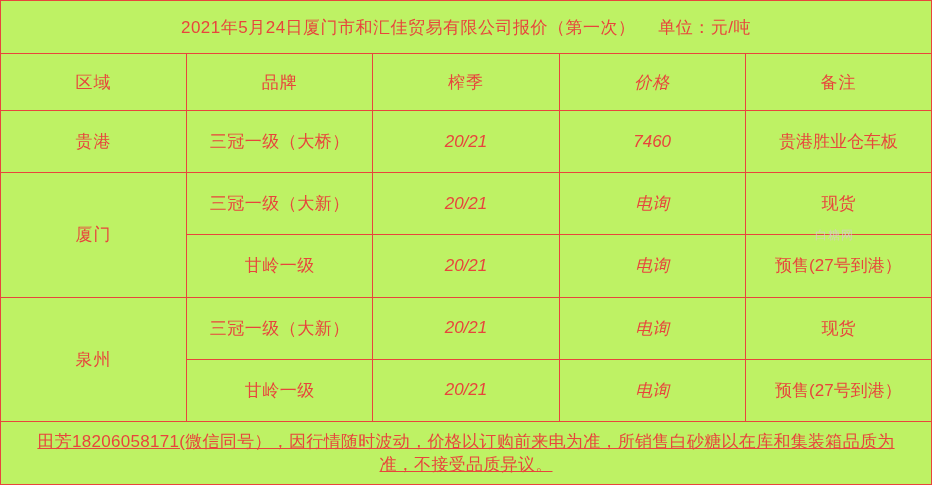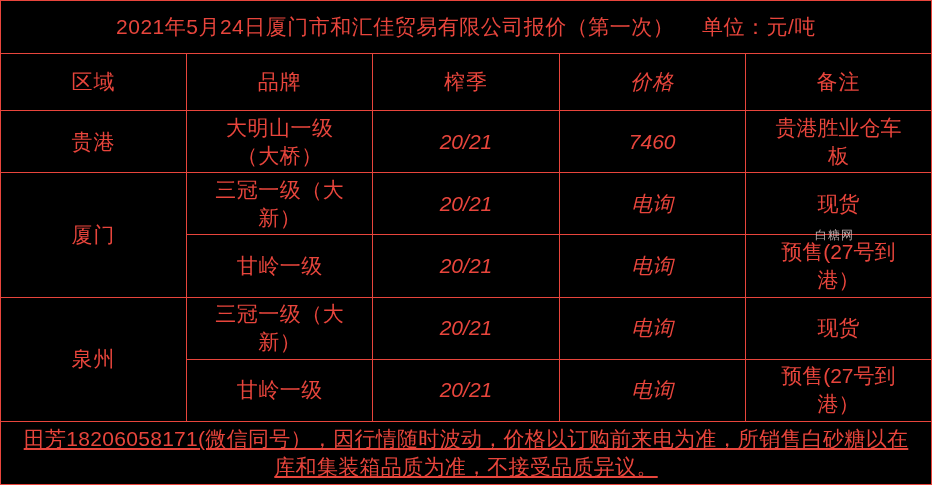--- a/index.html
+++ b/index.html
@@ -23,23 +23,23 @@
     border-collapse: collapse;
     table-layout: fixed;
     width: 932px;
     height: 485px;
   }
   table.price-table td {
     border: 1px solid #e8453c;
     text-align: center;
     vertical-align: middle;
     color: #e8453c;
-    font-size: 21px;
+    font-size: 17px;
     padding: 2px 20px;
-    background: #000000;
+    background: #bef264;
   }
   td.title-cell {
     background: #ddf3dd;
     color: #1a1a1a;
     font-size: 15px;
     height: 48px;
     letter-spacing: 0.5px;
   }
   td.header-cell {
     background: #fcd5d5;
@@ -97,21 +97,21 @@
       <tr>
         <td class="header-cell" style="width:128px;">区域</td>
         <td class="header-cell" style="width:180px;">品牌</td>
         <td class="header-cell" style="width:137px;">榨季</td>
         <td class="header-cell" style="width:144px;font-style:italic;">价格</td>
         <td class="header-cell">备注</td>
       </tr>
 
       <tr>
         <td class="region-cell">贵港</td>
-        <td class="brand-cell">大明山一级（大桥）</td>
+        <td class="brand-cell">三冠一级（大桥）</td>
         <td class="season-cell">20/21</td>
         <td class="price-cell">7460</td>
         <td class="note-cell">贵港胜业仓车板</td>
       </tr>
 
       <tr>
         <td class="region-cell" rowspan="2">厦门</td>
         <td class="brand-cell">三冠一级（大新）</td>
         <td class="season-cell">20/21</td>
         <td class="price-cell">电询</td>

